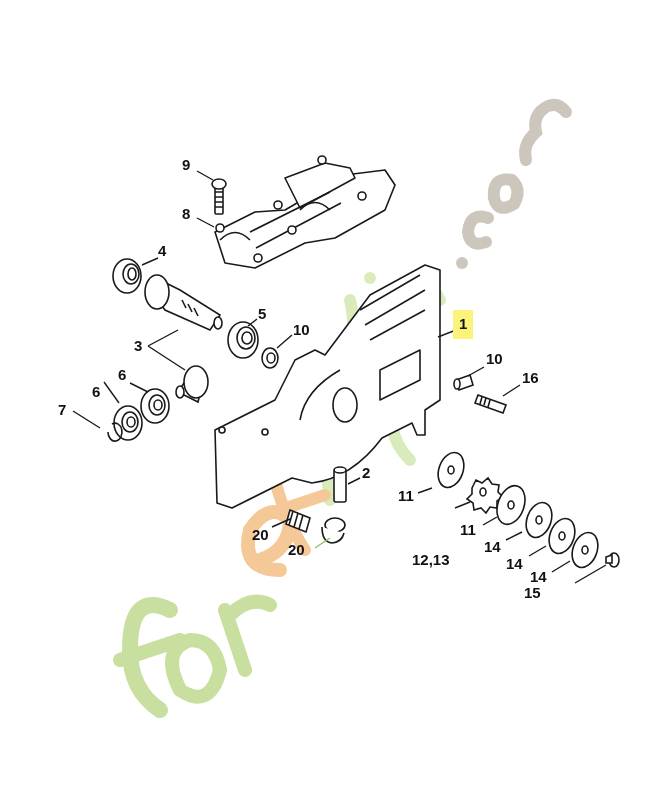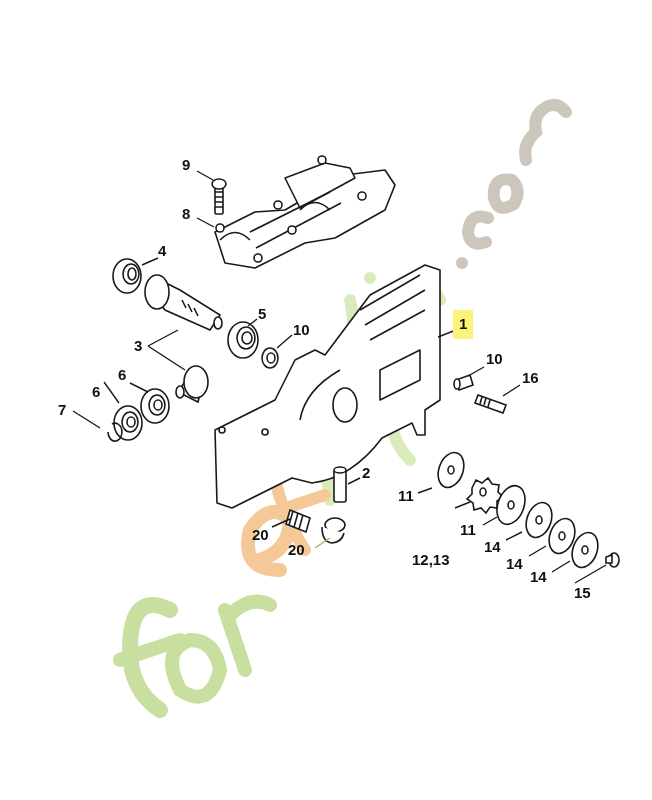--- a/index.html
+++ b/index.html
@@ -203,13 +203,13 @@
 <div class="lbl" style="left:522px;top:370px;">16</div>
 <div class="lbl" style="left:362px;top:465px;">2</div>
 <div class="lbl" style="left:252px;top:527px;">20</div>
 <div class="lbl" style="left:288px;top:542px;">20</div>
 <div class="lbl" style="left:398px;top:488px;">11</div>
 <div class="lbl" style="left:412px;top:508px;margin-top:44px;">12,13</div>
 <div class="lbl" style="left:460px;top:522px;">11</div>
 <div class="lbl" style="left:484px;top:539px;">14</div>
 <div class="lbl" style="left:506px;top:556px;">14</div>
 <div class="lbl" style="left:530px;top:569px;">14</div>
-<div class="lbl" style="left:574px;top:585px;">15</div>
+<div class="lbl" style="left:524px;top:585px;">15</div>
 
 </body></html>

